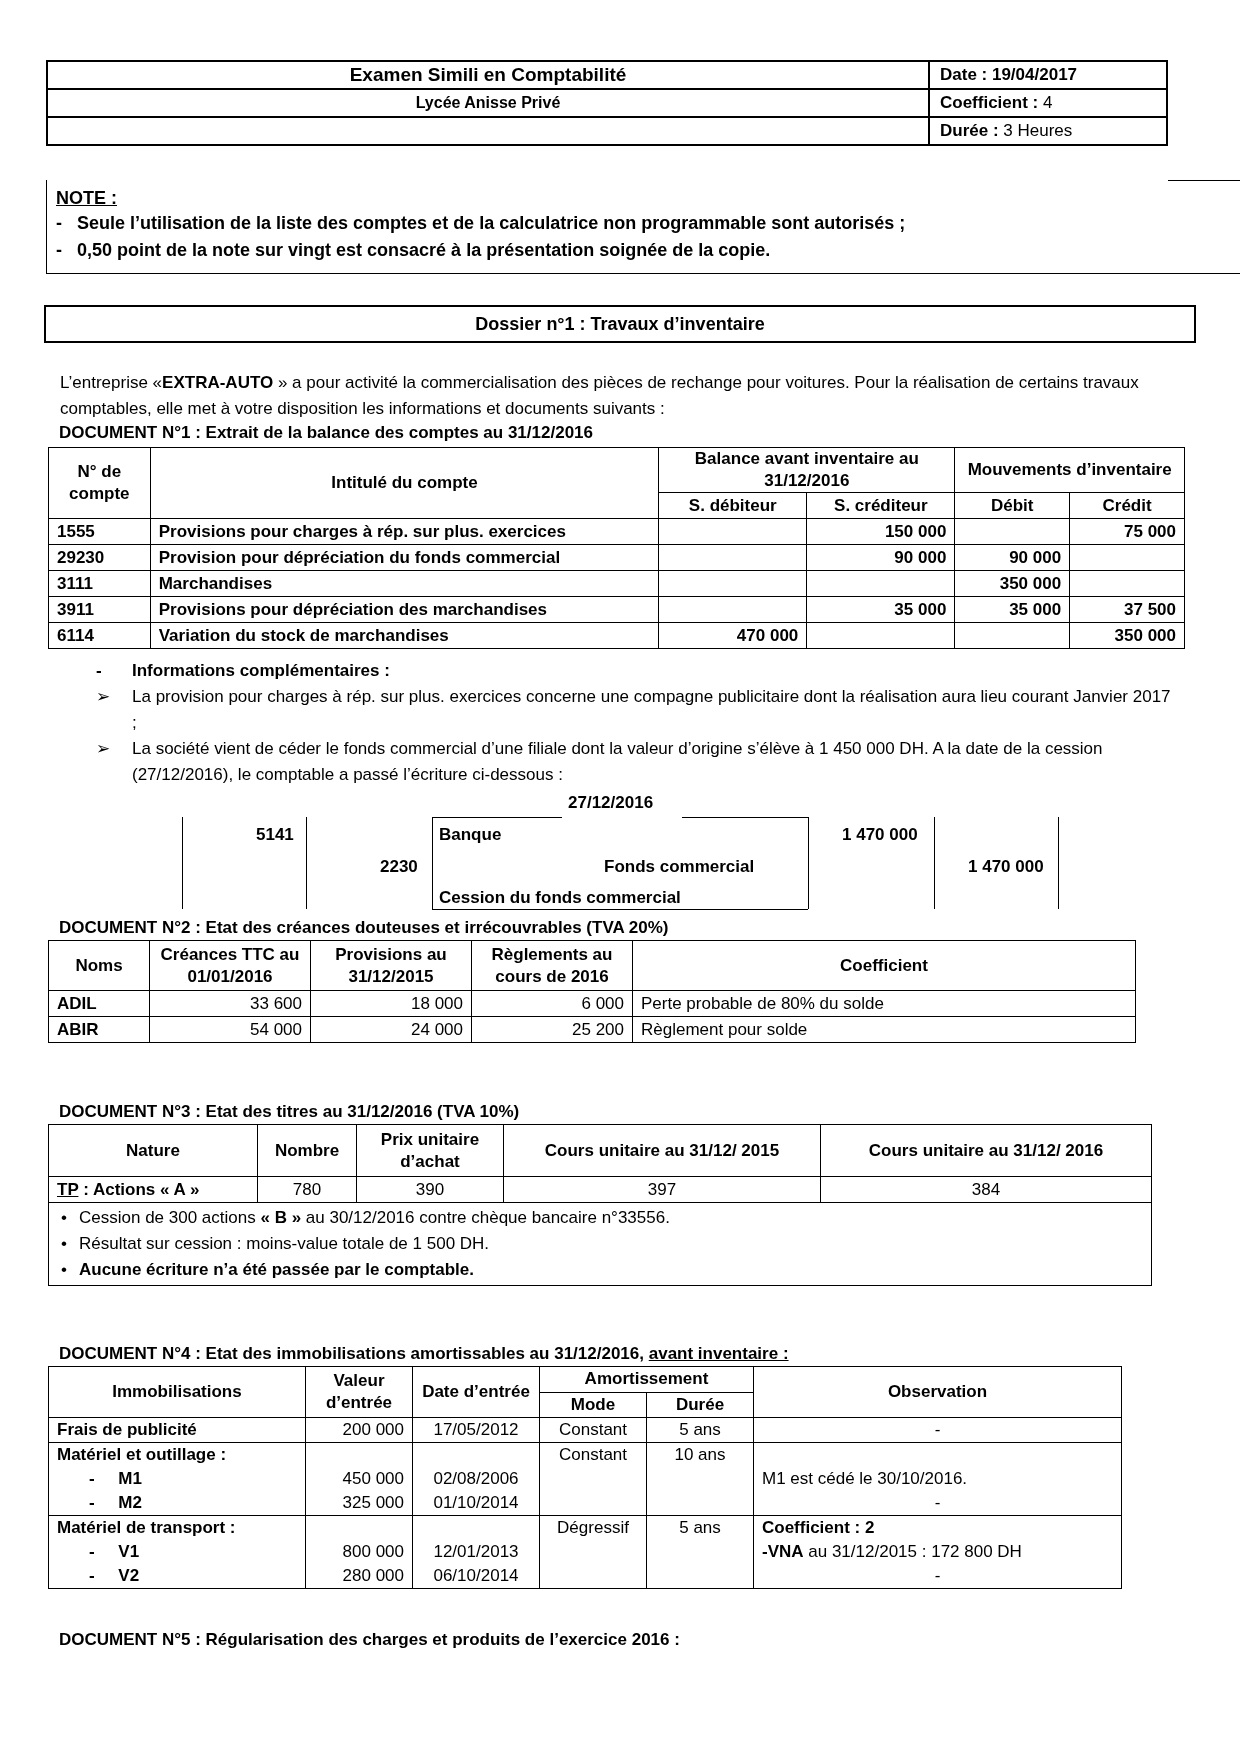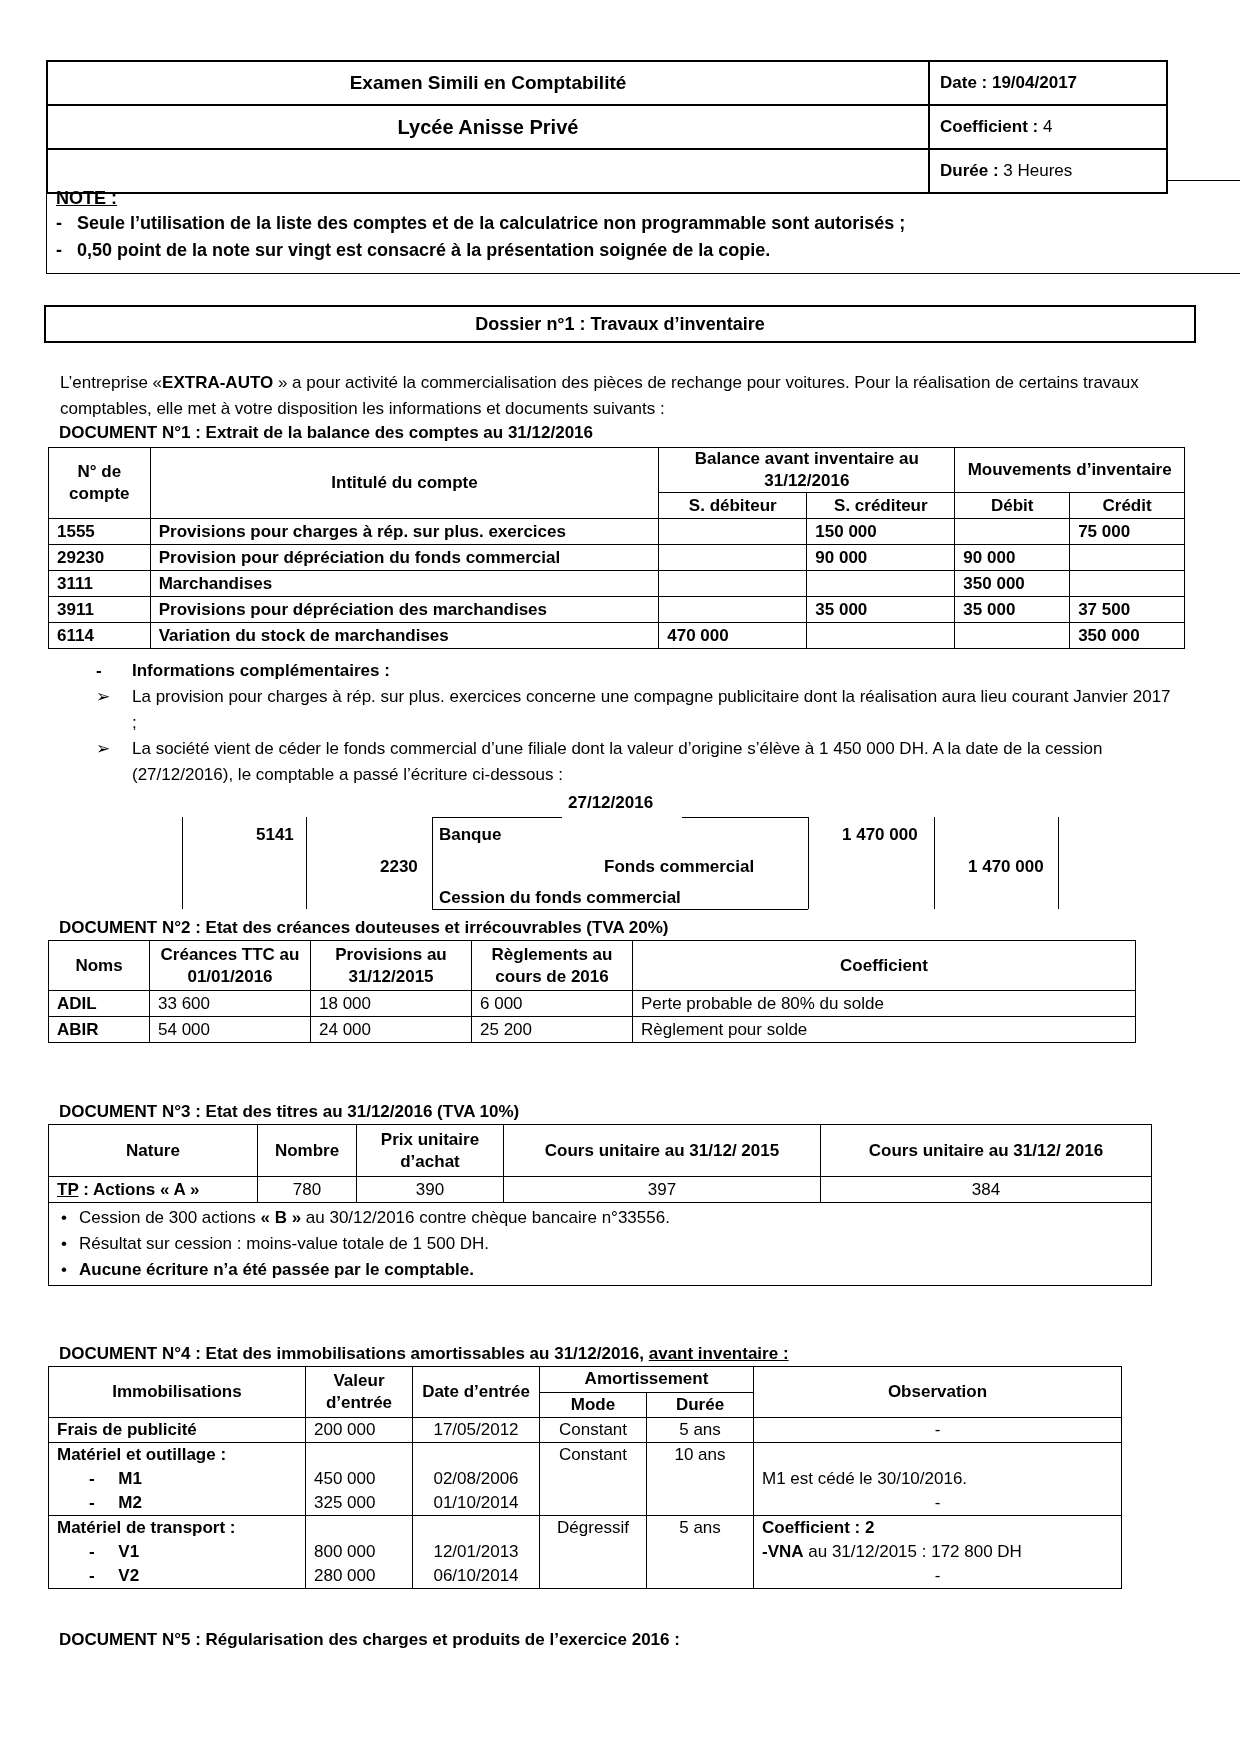--- a/index.html
+++ b/index.html
@@ -2,26 +2,26 @@
 <html><head>
 <meta charset="utf-8">
 <style>
   html, body { margin:0; padding:0; background:#ffffff; }
   body { width:1240px; height:1754px; position:relative; font-family:"Liberation Sans", sans-serif; color:#000; font-size:17px; overflow:hidden; }
   .abs { position:absolute; }
   table { border-collapse:collapse; }
   td, th { border:1px solid #000; padding:0 8px; font-size:17px; font-weight:normal; vertical-align:middle; line-height:22px; }
   .b { font-weight:bold; }
   .c { text-align:center; }
-  .r { }
+  .r { text-align:right; }
   .u { text-decoration:underline; }
 
   
   #hdr { left:46px; top:60px; width:1122px; border:2px solid #000; }
-  #hdr td { border:2px solid #000; height:26px; padding:8px 10px; }
+  #hdr td { border:2px solid #000; height:26px; padding:0 10px; }
   #hdr .left { width:860px; }
 
   #note { left:56px; top:190px; width:1180px; }
   #note .line { height:27px; line-height:27px; font-weight:bold; font-size:18px; }
   #note-border { left:1168px; top:180px; width:72px; border-top:1px solid #000; }
   #note-bottom { left:46px; top:273px; width:1194px; border-top:1px solid #000; }
 
   #dossier { left:44px; top:305px; width:1148px; height:34px; border:2px solid #000; text-align:center; line-height:34px; font-weight:bold; font-size:18px; }
 
   #intro { left:60px; top:370px; width:1090px; line-height:26px; font-size:17px; }
@@ -51,21 +51,21 @@
 </head>
 <body>
 
 <table id="hdr" class="abs">
   <tbody>
       <tr>
     <td class="left c b" style="font-size:19px;">Examen Simili  en Comptabilité</td>
     <td><span class="b">Date :</span><span class="b"> 19/04/2017</span></td>
   </tr>
   <tr>
-    <td class="left c b" style="font-size:20px;border-radius:11px;">Lycée Anisse Privé</td>
+    <td class="left c b" style="font-size:16px;border-radius:11px;">Lycée Anisse Privé</td>
     <td><span class="b">Coefficient :</span><span> 4</span></td>
   </tr>
   <tr>
     <td class="left"></td>
     <td><span class="b">Durée :</span><span> 3 Heures</span></td>
   </tr>
 </tbody>
   </table>
 
 <div id="note-border" class="abs"></div>

